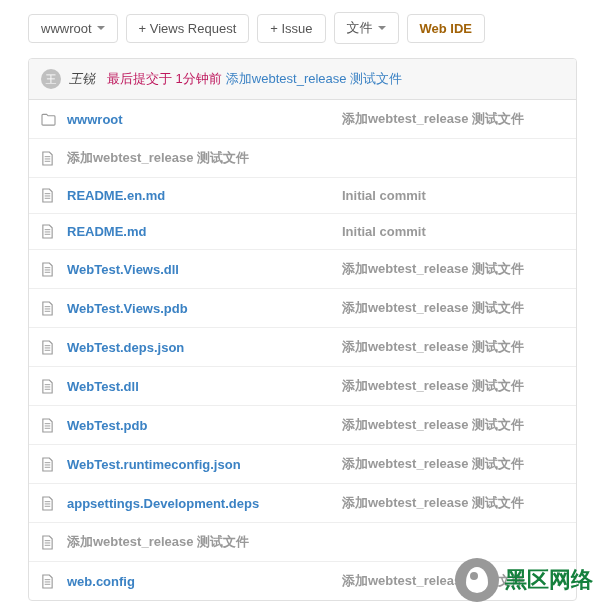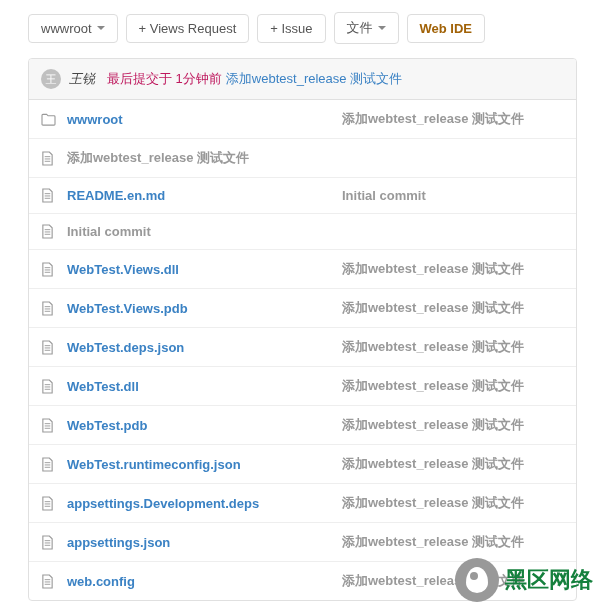--- a/index.html
+++ b/index.html
@@ -78,20 +78,21 @@
         <a class="file-name">README.en.md</a>
         <span class="file-msg">Initial commit</span>
       </div>
       <div class="file-row">
         <span class="file-icon">
           <svg width="13" height="15" viewBox="0 0 14 16">
             <path fill="none" stroke="#999" stroke-width="1.2" d="M2 1 H9 L12 4 V15 H2 Z"></path>
             <path stroke="#999" stroke-width="1" d="M4 6 H10 M4 8.5 H10 M4 11 H10"></path>
           </svg>
         </span>
+        <a class="file-name">README.md</a>
         <span class="file-msg">Initial commit</span>
       </div>
       <div class="file-row">
         <span class="file-icon">
           <svg width="13" height="15" viewBox="0 0 14 16">
             <path fill="none" stroke="#999" stroke-width="1.2" d="M2 1 H9 L12 4 V15 H2 Z"></path>
             <path stroke="#999" stroke-width="1" d="M4 6 H10 M4 8.5 H10 M4 11 H10"></path>
           </svg>
         </span>
         <a class="file-name">WebTest.Views.dll</a>
@@ -157,21 +158,20 @@
         <a class="file-name">appsettings.Development.deps</a>
         <span class="file-msg">添加webtest_release 测试文件</span>
       </div>
       <div class="file-row">
         <span class="file-icon">
           <svg width="13" height="15" viewBox="0 0 14 16">
             <path fill="none" stroke="#999" stroke-width="1.2" d="M2 1 H9 L12 4 V15 H2 Z"></path>
             <path stroke="#999" stroke-width="1" d="M4 6 H10 M4 8.5 H10 M4 11 H10"></path>
           </svg>
         </span>
-        <a class="file-name">appsettings.json</a>
         <span class="file-msg">添加webtest_release 测试文件</span>
       </div>
       <div class="file-row">
         <span class="file-icon">
           <svg width="13" height="15" viewBox="0 0 14 16">
             <path fill="none" stroke="#999" stroke-width="1.2" d="M2 1 H9 L12 4 V15 H2 Z"></path>
             <path stroke="#999" stroke-width="1" d="M4 6 H10 M4 8.5 H10 M4 11 H10"></path>
           </svg>
         </span>
         <a class="file-name">web.config</a>

